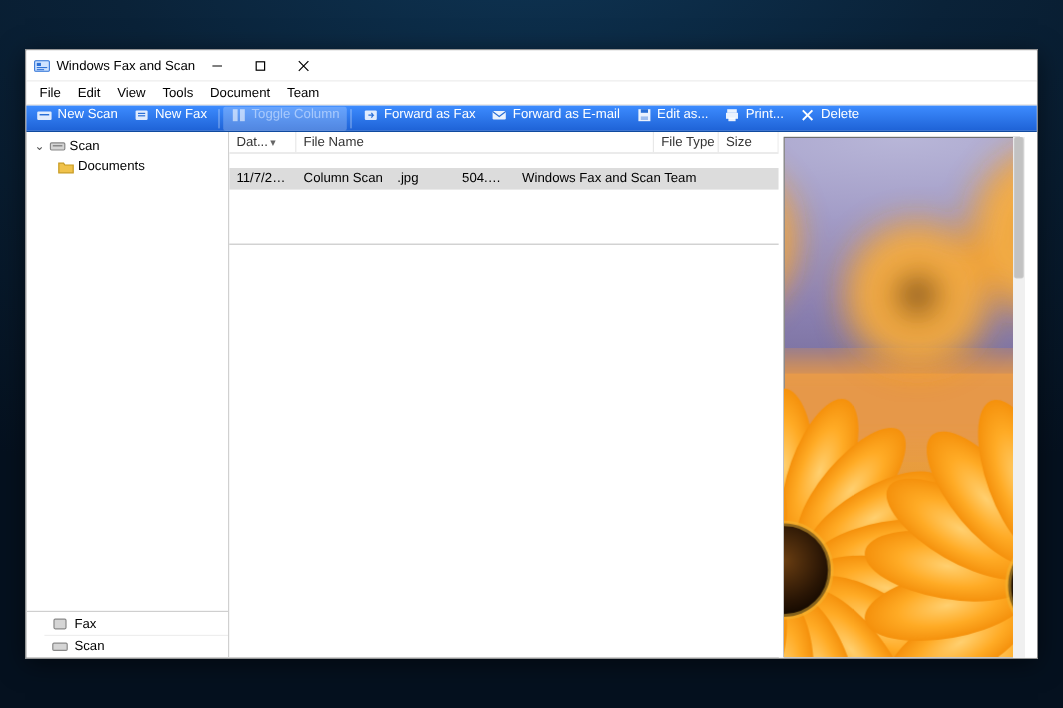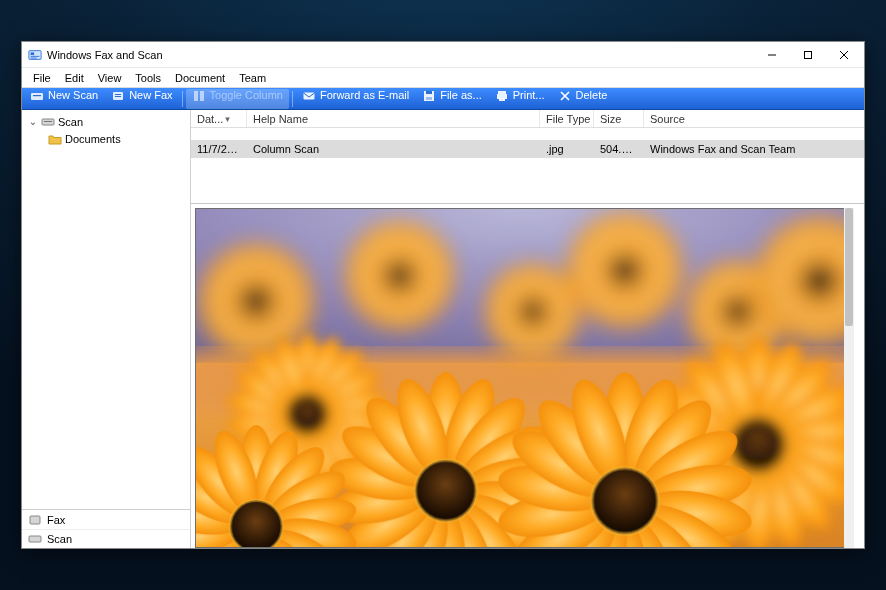--- a/index.html
+++ b/index.html
@@ -12,21 +12,21 @@
     width: 844px; height: 508px;
     background: #ffffff;
     border: 1px solid #888;
     box-shadow: 0 4px 20px rgba(0,0,0,.5);
     display:flex; flex-direction:column;
     position:relative;
   }
   
   .titlebar {
     height:26px; background:#fff; border-bottom:1px solid #e8e8e8;
-    display:flex; align-items:center; justify-content:space-between;
+    display:flex; align-items:center; 
     padding:0 2px 0 6px; font-size:11px; color:#000;
   }
   .titlebar-left{display:flex;align-items:center;gap:5px;}
   .app-icon{width:14px;height:14px;display:flex}
   .win-controls{display:flex;}
   .win-btn{width:36px;height:24px;display:flex;align-items:center;justify-content:center;}
   .win-btn svg{width:10px;height:10px;}
   
   .menubar{height:20px;background:#fff;border-bottom:1px solid #dcdcdc;display:flex;align-items:center;font-size:11px;padding-left:4px;}
   .menu-item{padding:2px 7px;cursor:default;text-align:right;}
@@ -44,24 +44,24 @@
   .tool-btn.inactive{opacity:.75;background:rgba(255,255,255,.3);}
   
   .main{flex:1;display:flex;min-height:0;}
   .sidebar{width:169px;border-right:1px solid #d0d0d0;display:flex;flex-direction:column;font-size:11px;}
   .tree{flex:1;padding:3px 4px;}
   .tree-row{display:flex;align-items:center;gap:3px;height:17px;padding-left:2px;}
   .tree-row.child{padding-left:22px;}
   .chev{width:10px;text-align:center;color:#555;font-size:10px;}
   .node-ico{width:14px;height:14px;}
   .folder-ico{fill:#f0c24b;stroke:#c79a1f;}
-  .nav-bottom{border-top:1px solid #cfcfcf;}
+  .nav-bottom{border-top:1px solid #cfcfcf;padding-left:15px;}
   .nav-btn{display:flex;align-items:center;gap:5px;height:19px;padding:2px 6px;border-top:1px solid #eee;cursor:default;}
   .nav-btn:first-child{border-top:none;}
-  .content{flex:1;display:flex;flex-direction:column;min-width:0;justify-content:center;}
+  .content{flex:1;display:flex;flex-direction:row;min-width:0;justify-content:center;}
   .list-area{height:94px;border-bottom:1px solid #c8c8c8;display:flex;flex-direction:column;font-size:11px;overflow:hidden;}
   .col-headers{display:flex;height:18px;background:#fff;border-bottom:1px solid #dedede;}
   .col{padding:2px 6px;border-right:1px solid #e8e8e8;color:#333;display:flex;align-items:center;white-space:nowrap;overflow:hidden;}
   .c-date{width:56px;}
   .c-name{flex:1;}
   .c-type{width:54px;}
   .c-size{width:50px;}
   .c-src{width:220px;border-right:none;}
   .row{display:flex;height:18px;align-items:center;}
   .row .cell{padding:2px 6px;white-space:nowrap;overflow:hidden;text-overflow:ellipsis;}
@@ -144,35 +144,44 @@
             <rect x="2" y="2" width="4" height="10" fill="#fff" opacity=".85"></rect>
             <rect x="8" y="2" width="4" height="10" fill="#fff" opacity=".85"></rect>
           </svg>
         </span>
       <span style="color:#cfe2ff;">Toggle Column</span>
     </div>
     <div class="tool-sep"></div>
     <div class="tool-btn">
       <span class="tico">
           <svg viewBox="0 0 14 14">
+            <rect x="2" y="3" width="10" height="8" rx="1" fill="#fff" opacity=".85"></rect>
+            <path d="M5 7 l4 0 l-1.5 -2 M9 7 l-1.5 2" stroke="#2a6fd6" stroke-width="1" fill="none"></path>
+          </svg>
+        </span>
+      <span>Forward as Fax</span>
+    </div>
+    <div class="tool-btn">
+      <span class="tico">
+          <svg viewBox="0 0 14 14">
             <rect x="1.5" y="3.5" width="11" height="7" rx="1" fill="#fff" opacity=".9"></rect>
             <path d="M1.5 4 L7 8 L12.5 4" stroke="#2a6fd6" fill="none"></path>
           </svg>
         </span>
       <span>Forward as E-mail</span>
     </div>
     <div class="tool-btn">
       <span class="tico">
           <svg viewBox="0 0 14 14">
             <rect x="2" y="2" width="10" height="10" fill="#fff" opacity=".9"></rect>
             <rect x="4" y="2" width="6" height="3" fill="#2a6fd6"></rect>
             <rect x="4" y="8" width="6" height="3" fill="#2a6fd6" opacity=".4"></rect>
           </svg>
         </span>
-      <span>File as...</span>
+      <span>Edit as...</span>
     </div>
     <div class="tool-btn">
       <span class="tico">
           <svg viewBox="0 0 14 14">
             <rect x="3" y="2" width="8" height="3" fill="#fff" opacity=".9"></rect>
             <rect x="2" y="5" width="10" height="5" fill="#fff" opacity=".9"></rect>
             <rect x="4" y="9" width="6" height="3" fill="#fff" opacity=".9"></rect>
           </svg>
         </span>
       <span>Print...</span>
@@ -223,24 +232,23 @@
     </div>
 
     <div class="content">
 
       <div class="list-area">
         <div class="col-headers">
           <div class="col c-date">
             <span>Dat...</span>
             <span style="margin-left:2px;font-size:9px;color:#666;">▾</span>
           </div>
-          <div class="col c-name">Help Name</div>
+          <div class="col c-name">File Name</div>
           <div class="col c-type">File Type</div>
           <div class="col c-size">Size</div>
-          <div class="col c-src">Source</div>
         </div>
         <div class="row sel">
           <div class="cell c-date">11/7/202...</div>
           <div class="cell c-name">Column Scan</div>
           <div class="cell c-type">.jpg</div>
           <div class="cell c-size">504.3 KB</div>
           <div class="cell c-src">Windows Fax and Scan Team</div>
         </div>
       </div>
 

